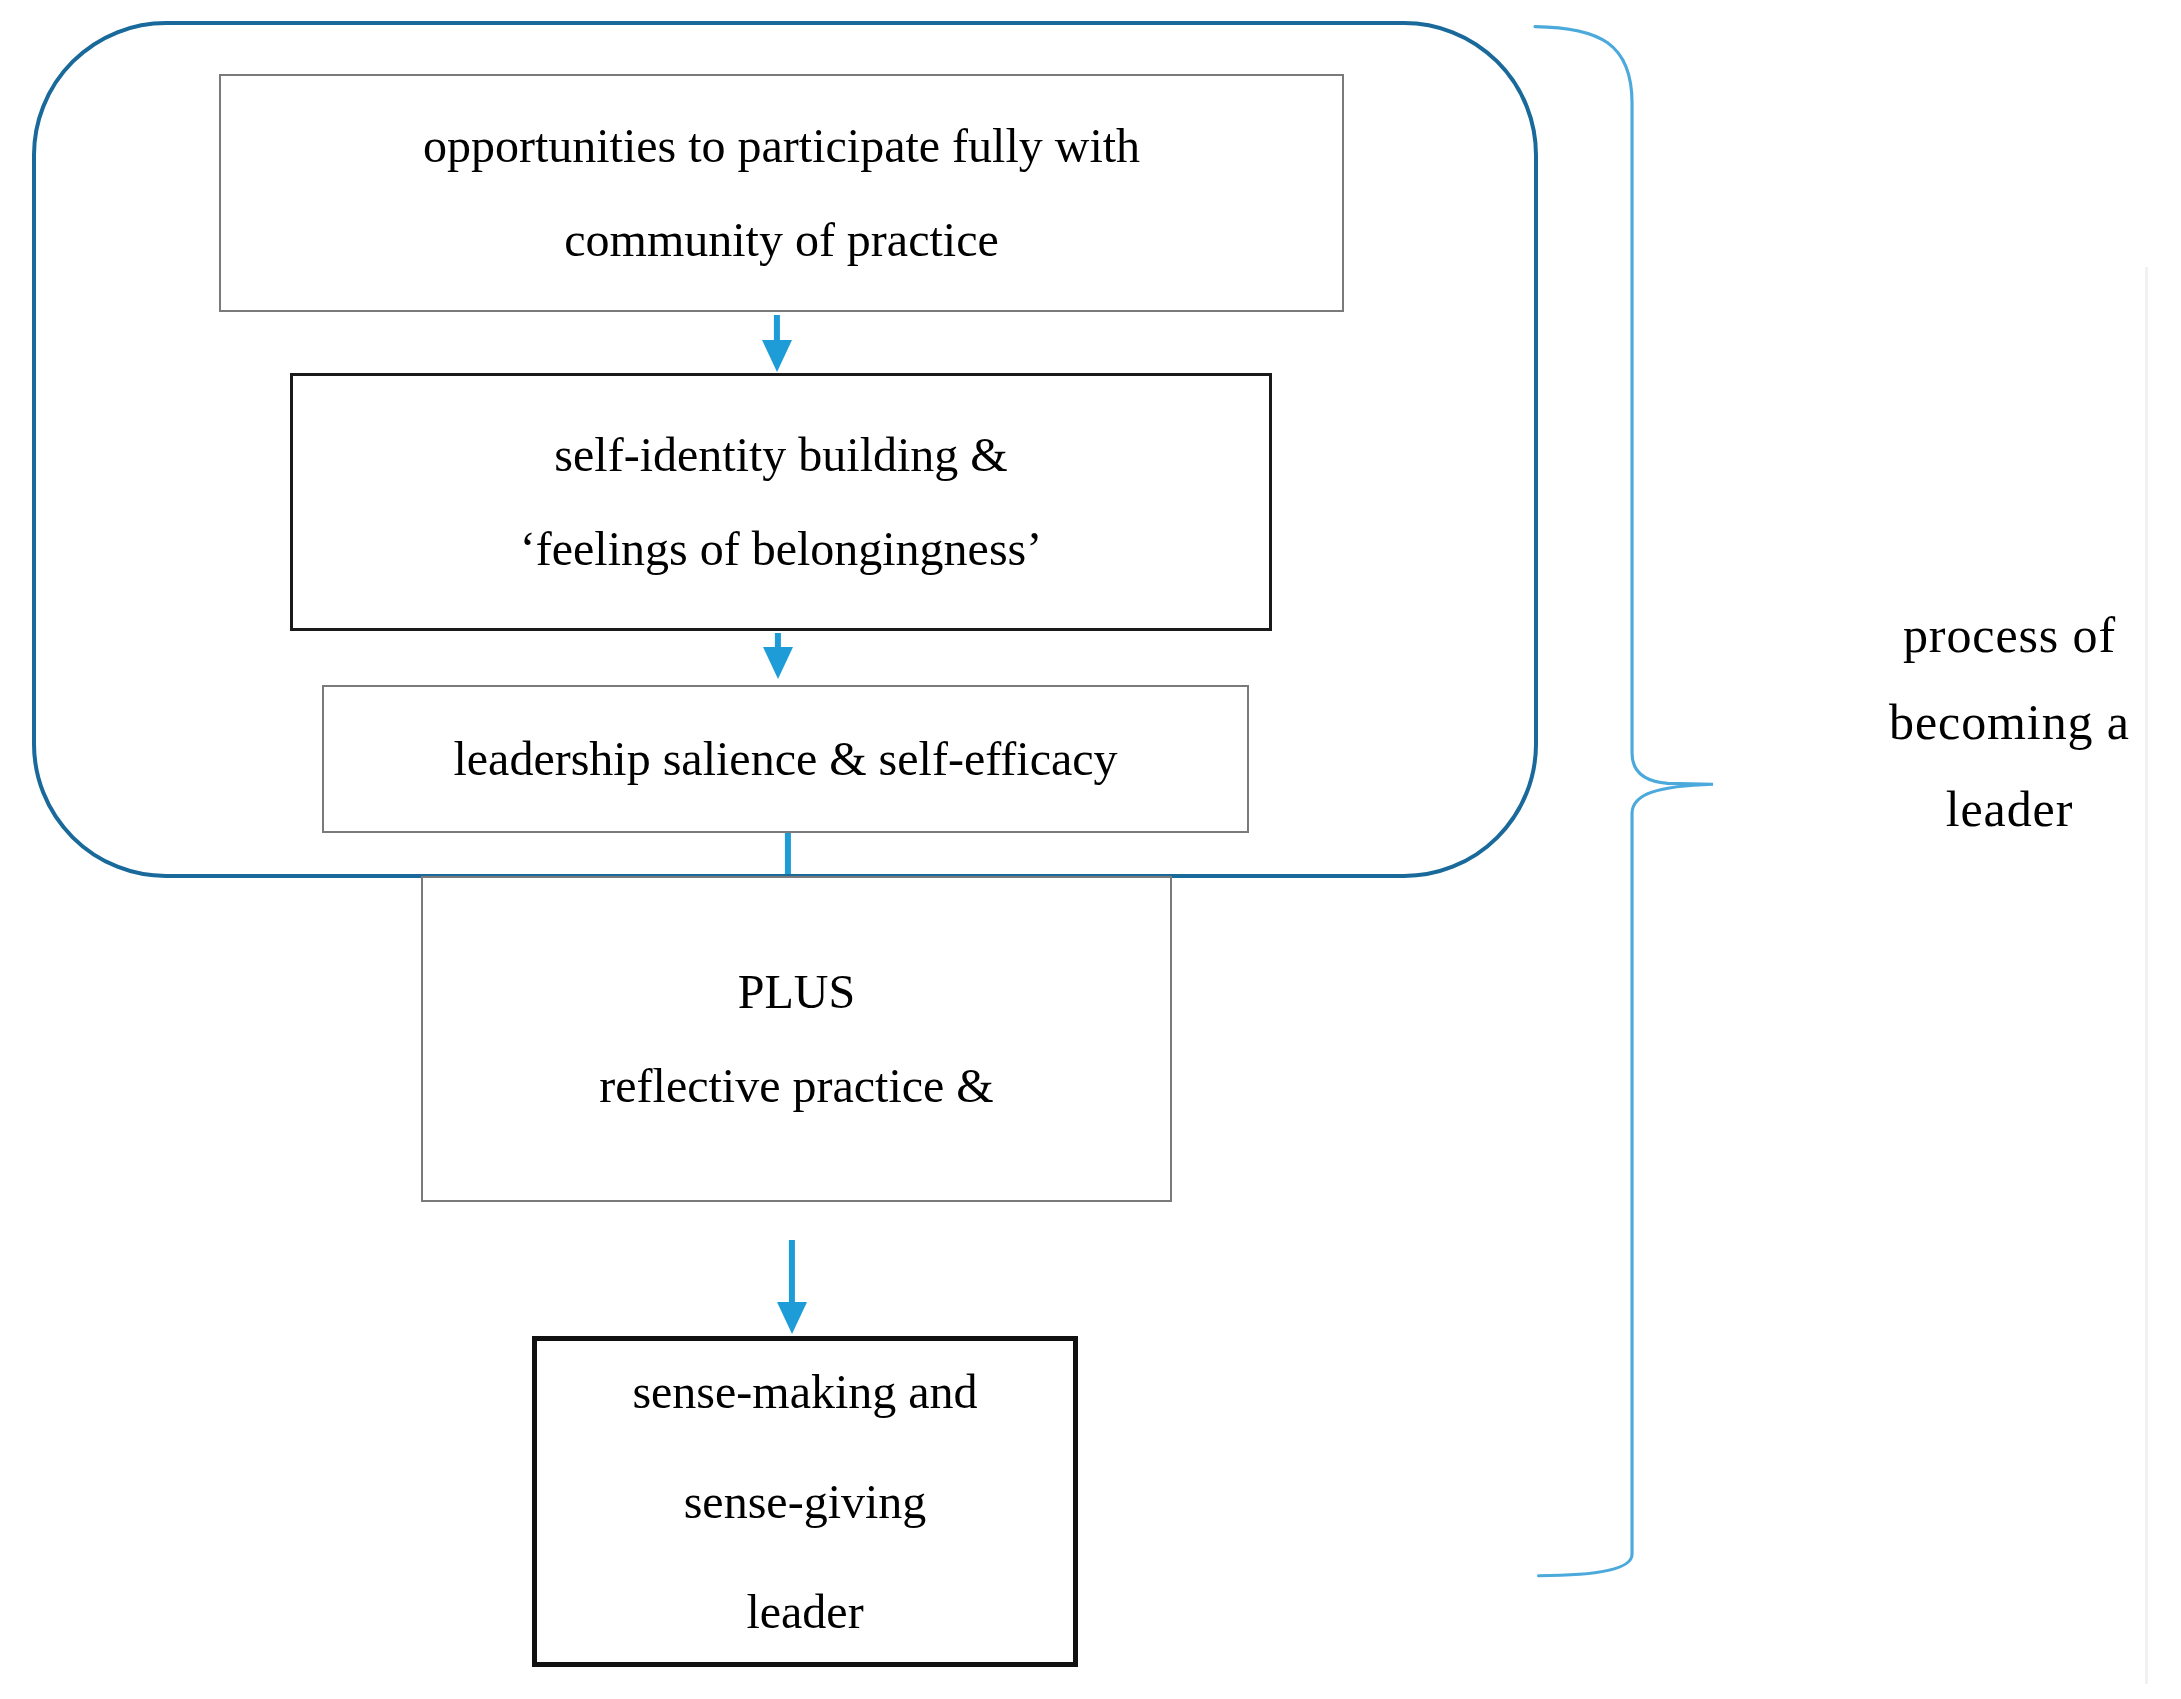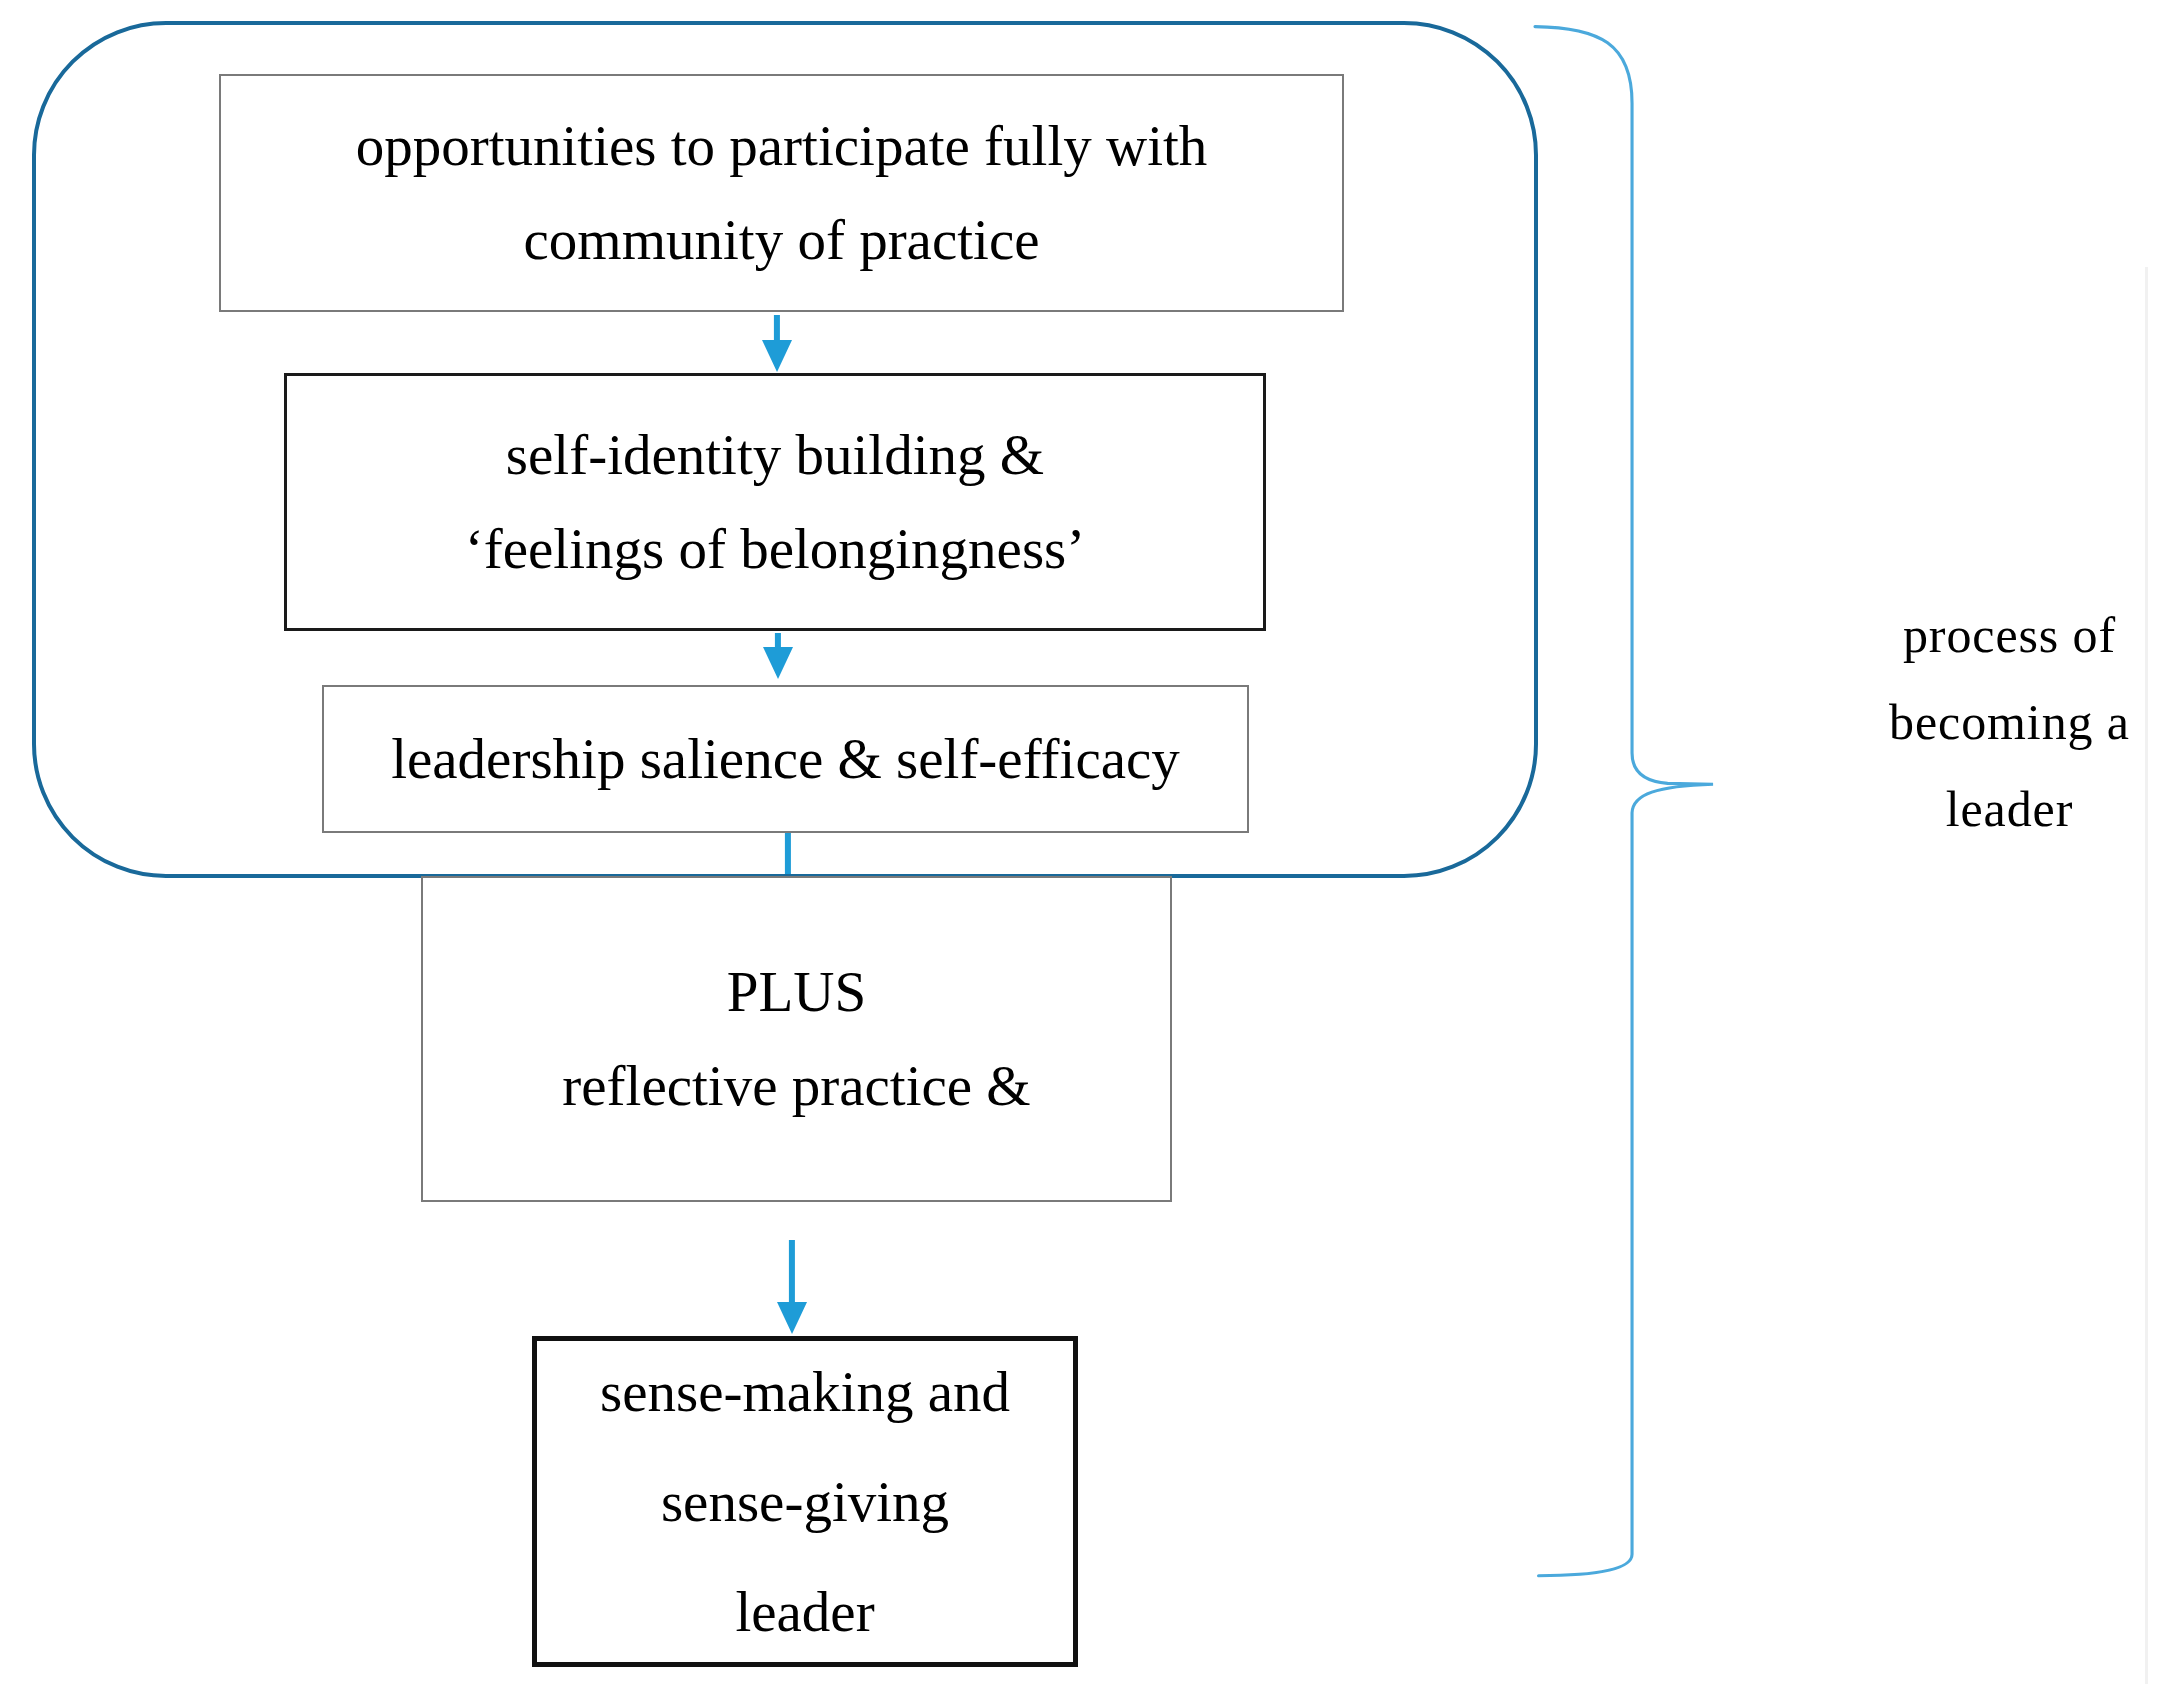--- a/index.html
+++ b/index.html
@@ -14,25 +14,25 @@
   .group {
     position:absolute; left:32px; top:21.4px; width:1506px; height:857px;
     border:4.5px solid var(--group-border,#19699a);
     border-radius:134px; box-sizing:border-box; background:transparent;
   }
 
   
   .box {
     position:absolute; box-sizing:border-box; background:#ffffff;
     display:flex; flex-direction:column; justify-content:center; align-items:center;
-    text-align:center; font-size:57px; line-height:94px; white-space:nowrap;
+    text-align:center; font-size:48px; line-height:94px; white-space:nowrap;
   }
   .box .line { display:block; }
   .box1 { left:219px; top:74px;  width:1125px; height:238px; border:2.7px solid var(--box-border,#7a7a7a); }
-  .box2 { left:284px; top:373px; width:982px; height:258px; border:3.6px solid var(--box-border-dark,#1a1a1a);font-family:Liberation Serif, serif; }
+  .box2 { left:290px; top:373px; width:982px; height:258px; border:3.6px solid var(--box-border-dark,#1a1a1a);font-family:Liberation Serif, serif; }
   .box3 { left:322px; top:685px; width:927px; height:148px; border:2.7px solid var(--box-border,#7a7a7a); }
   .box4 { left:421px; top:876px; width:751px; height:326px; border:2.7px solid var(--box-border,#7a7a7a); }
   .box5 { left:532px; top:1336px; width:546px; height:331px; border:5.3px solid var(--box-border-darkest,#111111);gap:16px; }
 
   
   .arrow { position:absolute; width:34px; }
   .arrow .shaft {
     position:absolute; left:50%; top:0; transform:translateX(-50%);
     width:6.2px; height:calc(100% - 27px); background:var(--arrow,#1e9cd7);
   }

